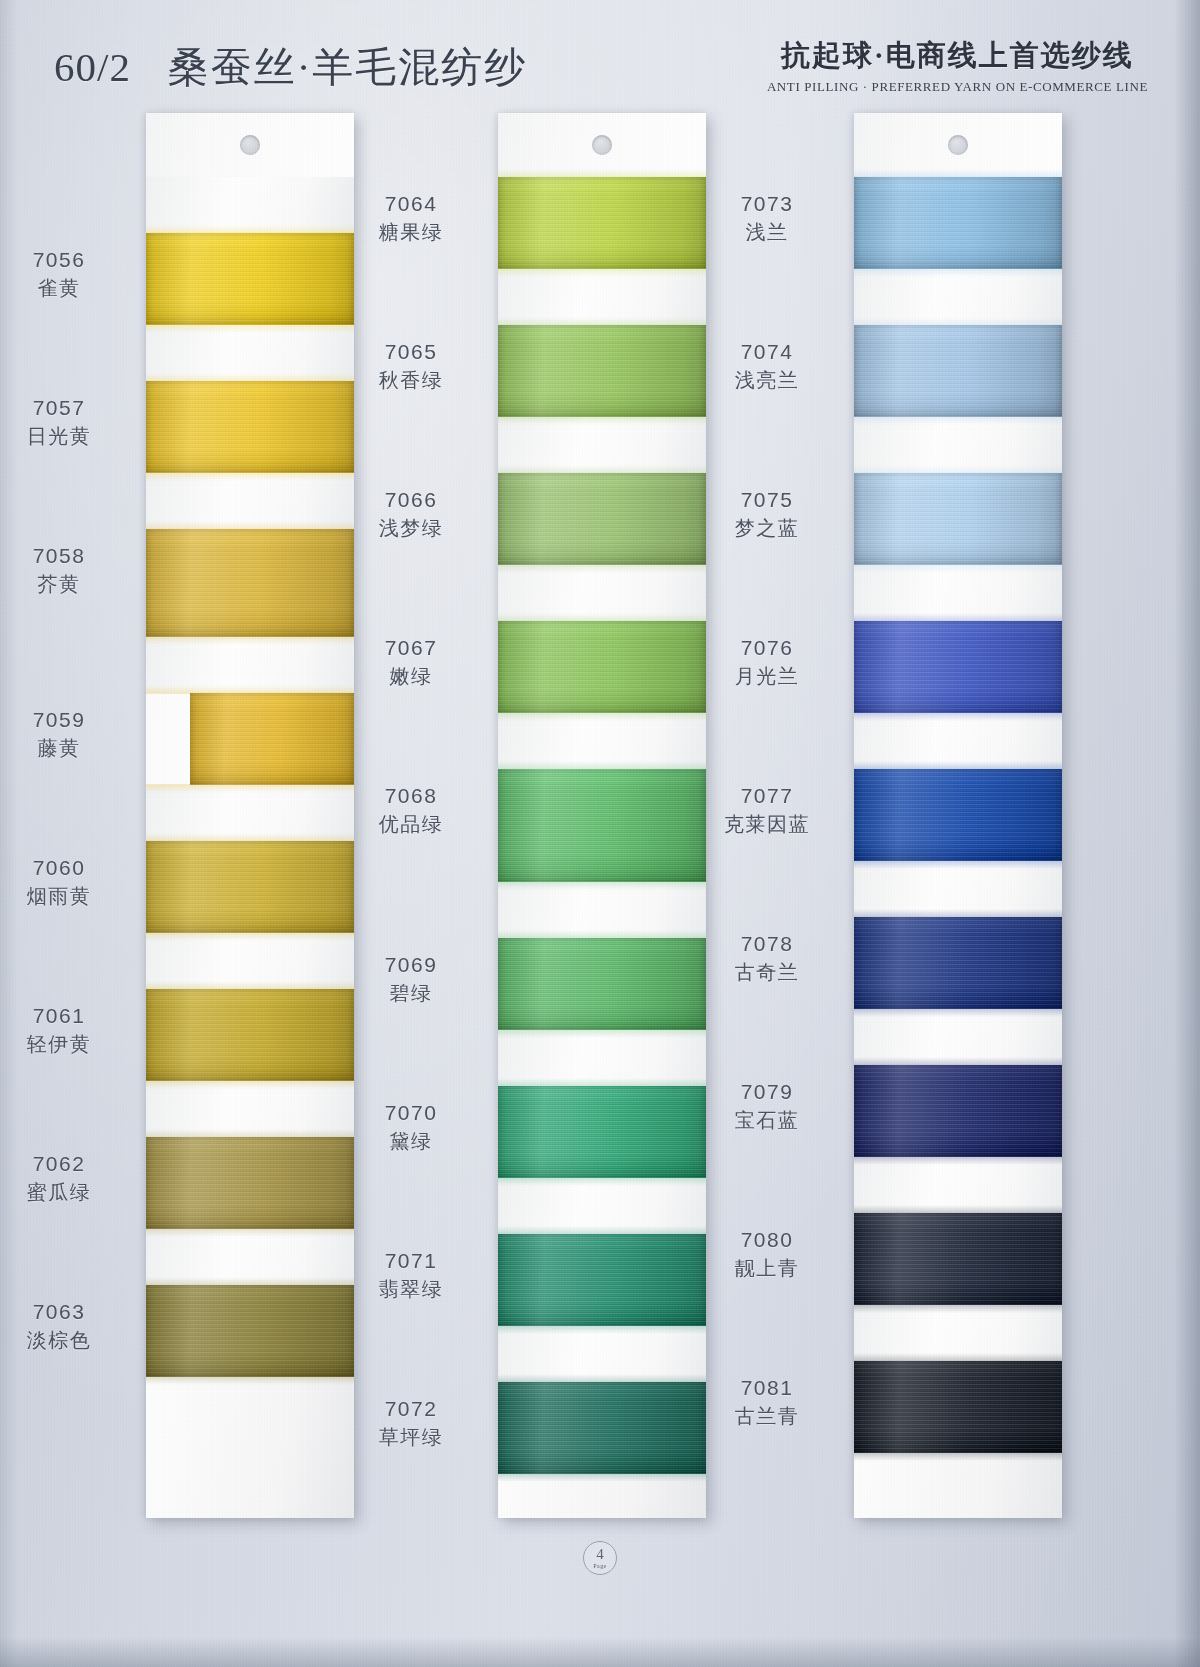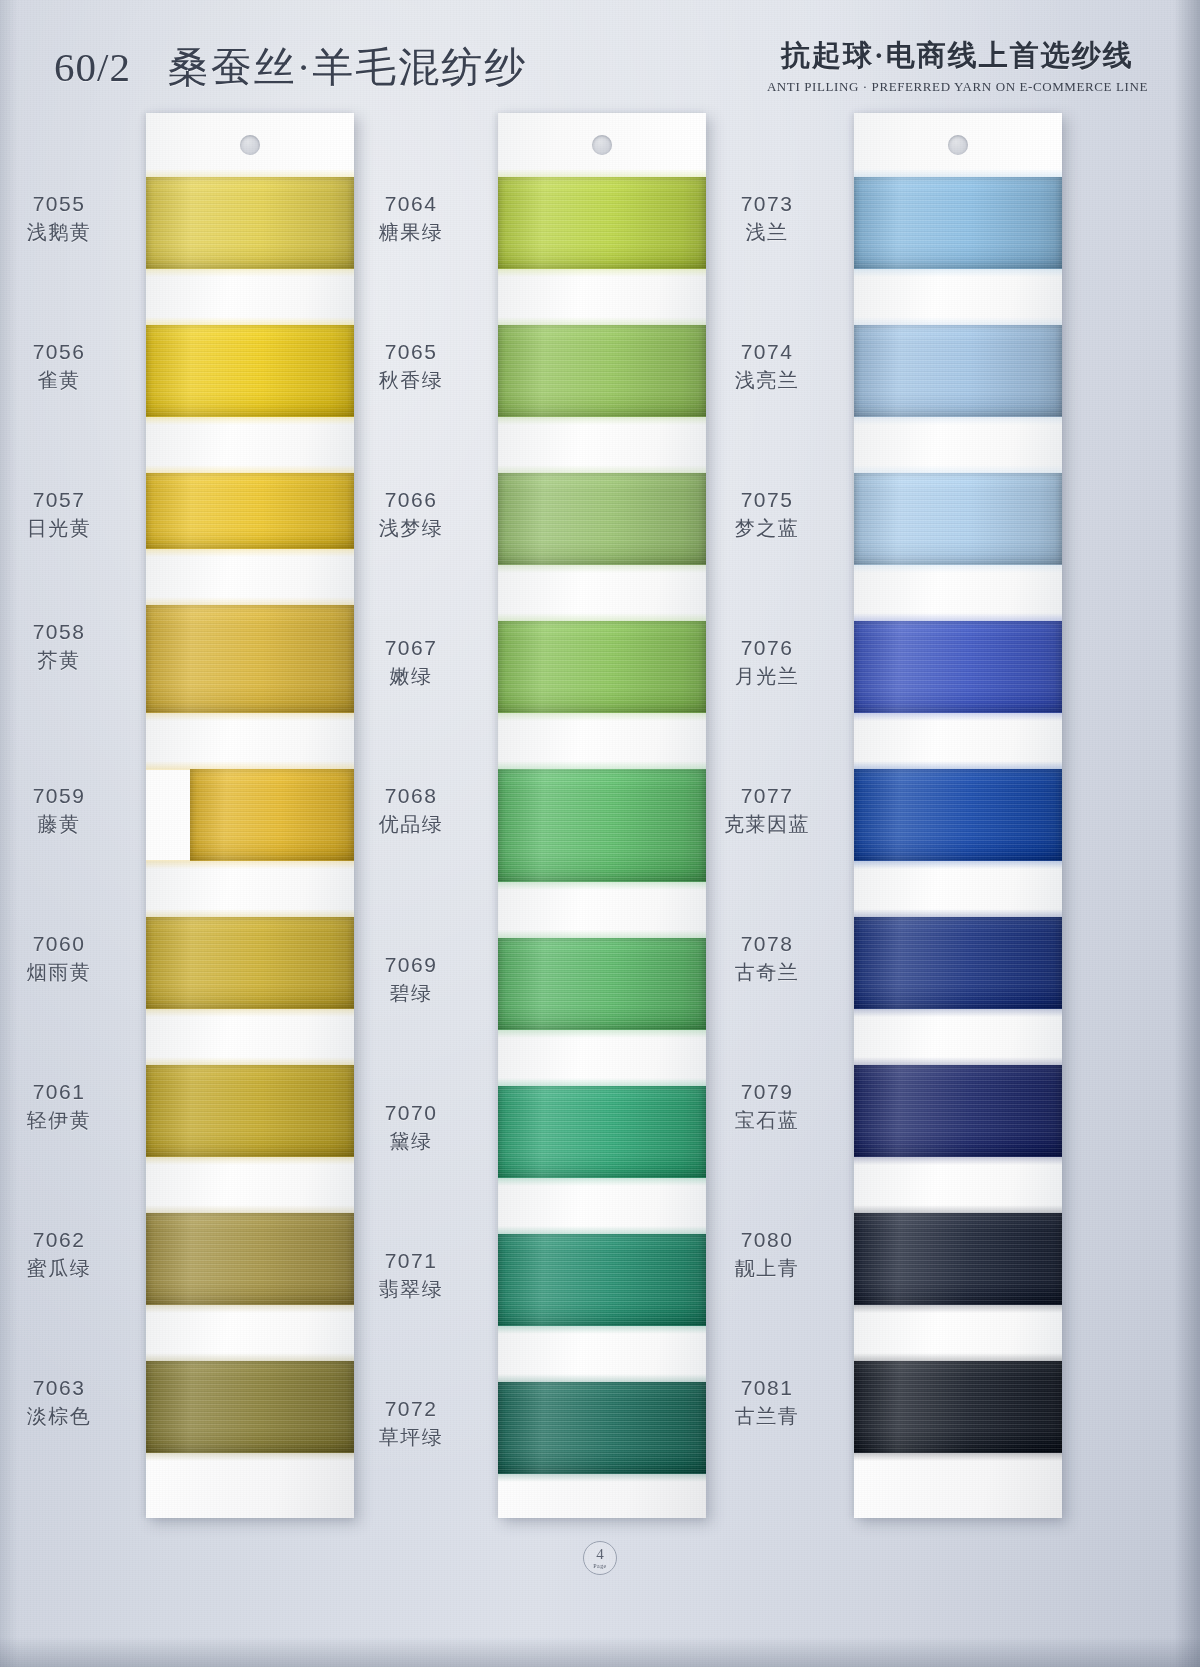--- a/index.html
+++ b/index.html
@@ -252,41 +252,32 @@
     <div id="tagline-wrap">
       <div id="tagline-cn">抗起球·电商线上首选纱线</div>
       <div id="tagline-en">ANTI PILLING · PREFERRED YARN ON E-COMMERCE LINE</div>
     </div>
   </div>
 
   <div class="column" id="col-0">
     <div class="card-strip"></div>
     <div class="punch-hole"></div>
     <div class="swatches">
-        <div class="swatch" style="height: 92px;">
-          <div class="fuzz-top" style="background: linear-gradient(to top, rgba(229, 210, 79, 0.6), transparent);"></div>
-          <div class="yarn" style="background: linear-gradient(rgb(245, 226, 95) 0%, rgb(229, 210, 79) 18%, rgb(229, 210, 79) 74%, rgb(207, 188, 57) 100%);"></div>
-          <div class="fuzz-bot" style="background: linear-gradient(rgba(229, 210, 79, 0.6), transparent);"></div>
-          <div class="label left" style="top: 14px;">
-            <span class="code">7055</span>
-            <span class="name">浅鹅黄</span>
-          </div>
-        </div>
         <div class="gap" style="height: 56px;"></div>
         <div class="swatch" style="height: 92px;">
           <div class="fuzz-top" style="background: linear-gradient(to top, rgba(242, 208, 28, 0.6), transparent);"></div>
           <div class="yarn" style="background: linear-gradient(rgb(255, 224, 44) 0%, rgb(242, 208, 28) 18%, rgb(242, 208, 28) 74%, rgb(220, 186, 6) 100%);"></div>
           <div class="fuzz-bot" style="background: linear-gradient(rgba(242, 208, 28, 0.6), transparent);"></div>
           <div class="label left" style="top: 14px;">
             <span class="code">7056</span>
             <span class="name">雀黄</span>
           </div>
         </div>
         <div class="gap" style="height: 56px;"></div>
-        <div class="swatch" style="height: 76px; text-decoration: underline;">
+        <div class="swatch" style="height: 92px; text-decoration: underline;">
           <div class="fuzz-top" style="background: linear-gradient(to top, rgba(240, 200, 42, 0.6), transparent);"></div>
           <div class="yarn" style="background: linear-gradient(rgb(255, 216, 58) 0%, rgb(240, 200, 42) 18%, rgb(240, 200, 42) 74%, rgb(218, 178, 20) 100%);"></div>
           <div class="fuzz-bot" style="background: linear-gradient(rgba(240, 200, 42, 0.6), transparent);"></div>
           <div class="label left" style="top: 14px;">
             <span class="code">7057</span>
             <span class="name">日光黄</span>
           </div>
         </div>
         <div class="gap" style="height: 56px;"></div>
         <div class="swatch" style="height: 108px;">

